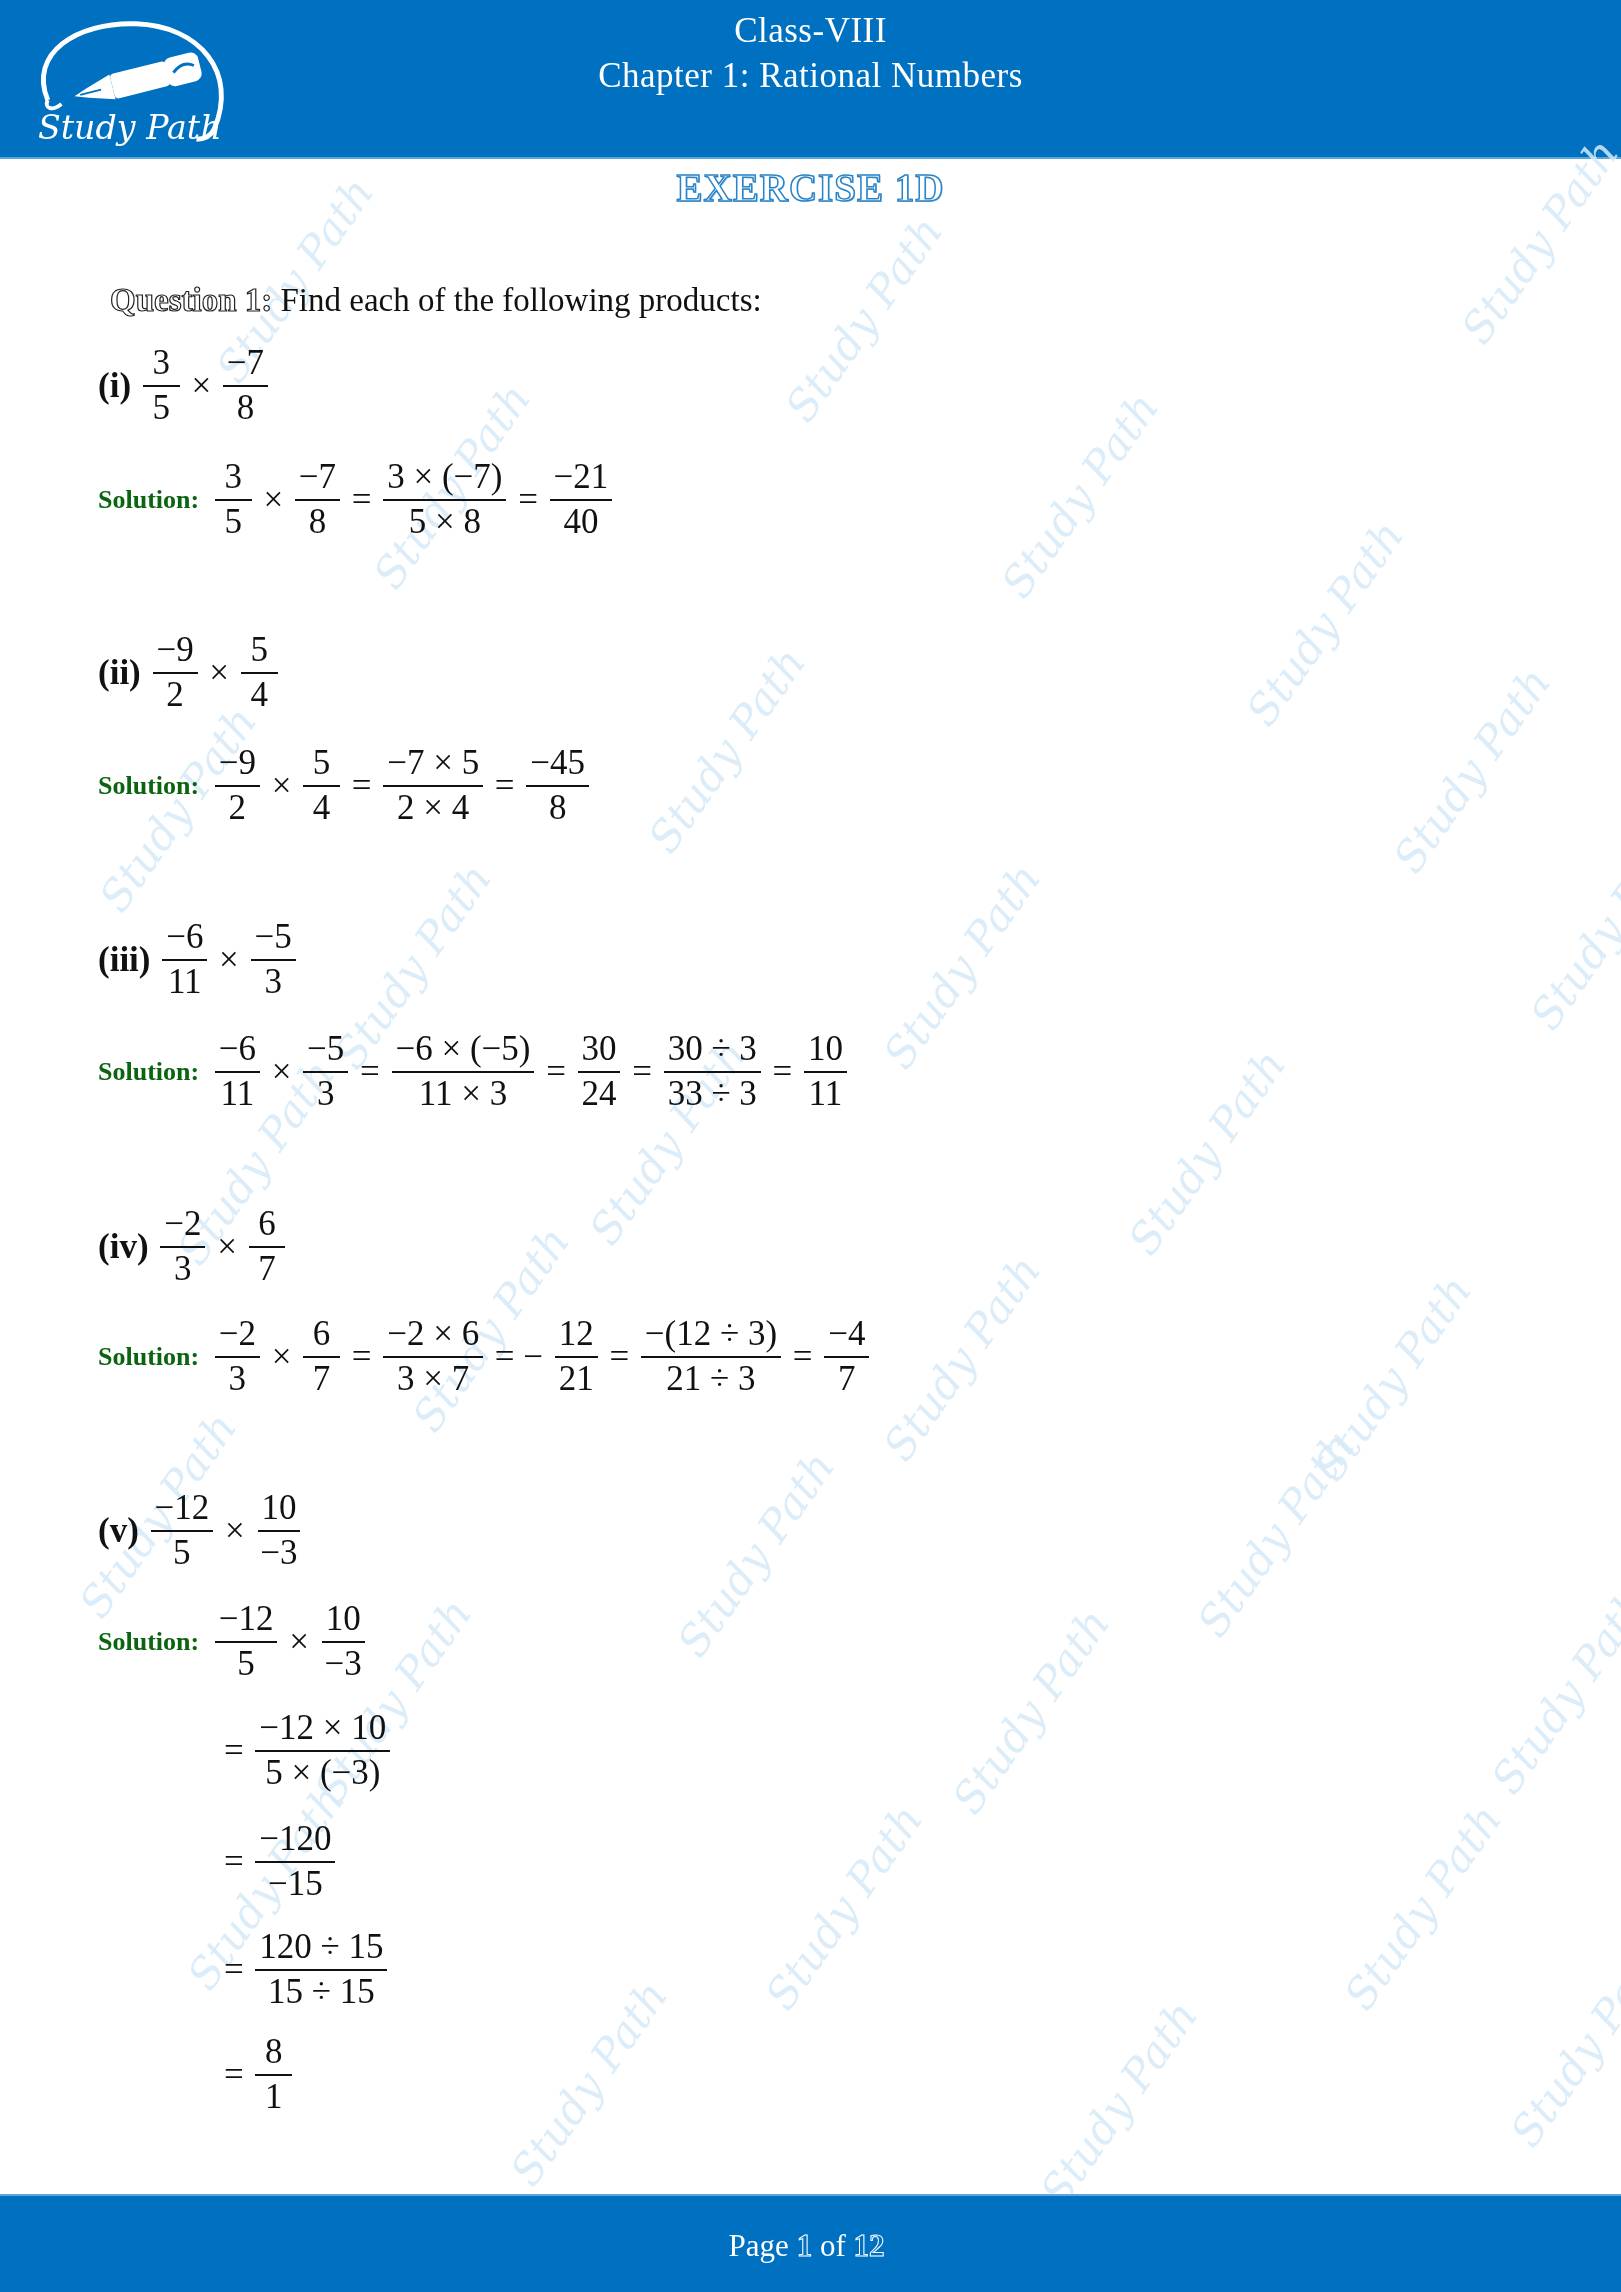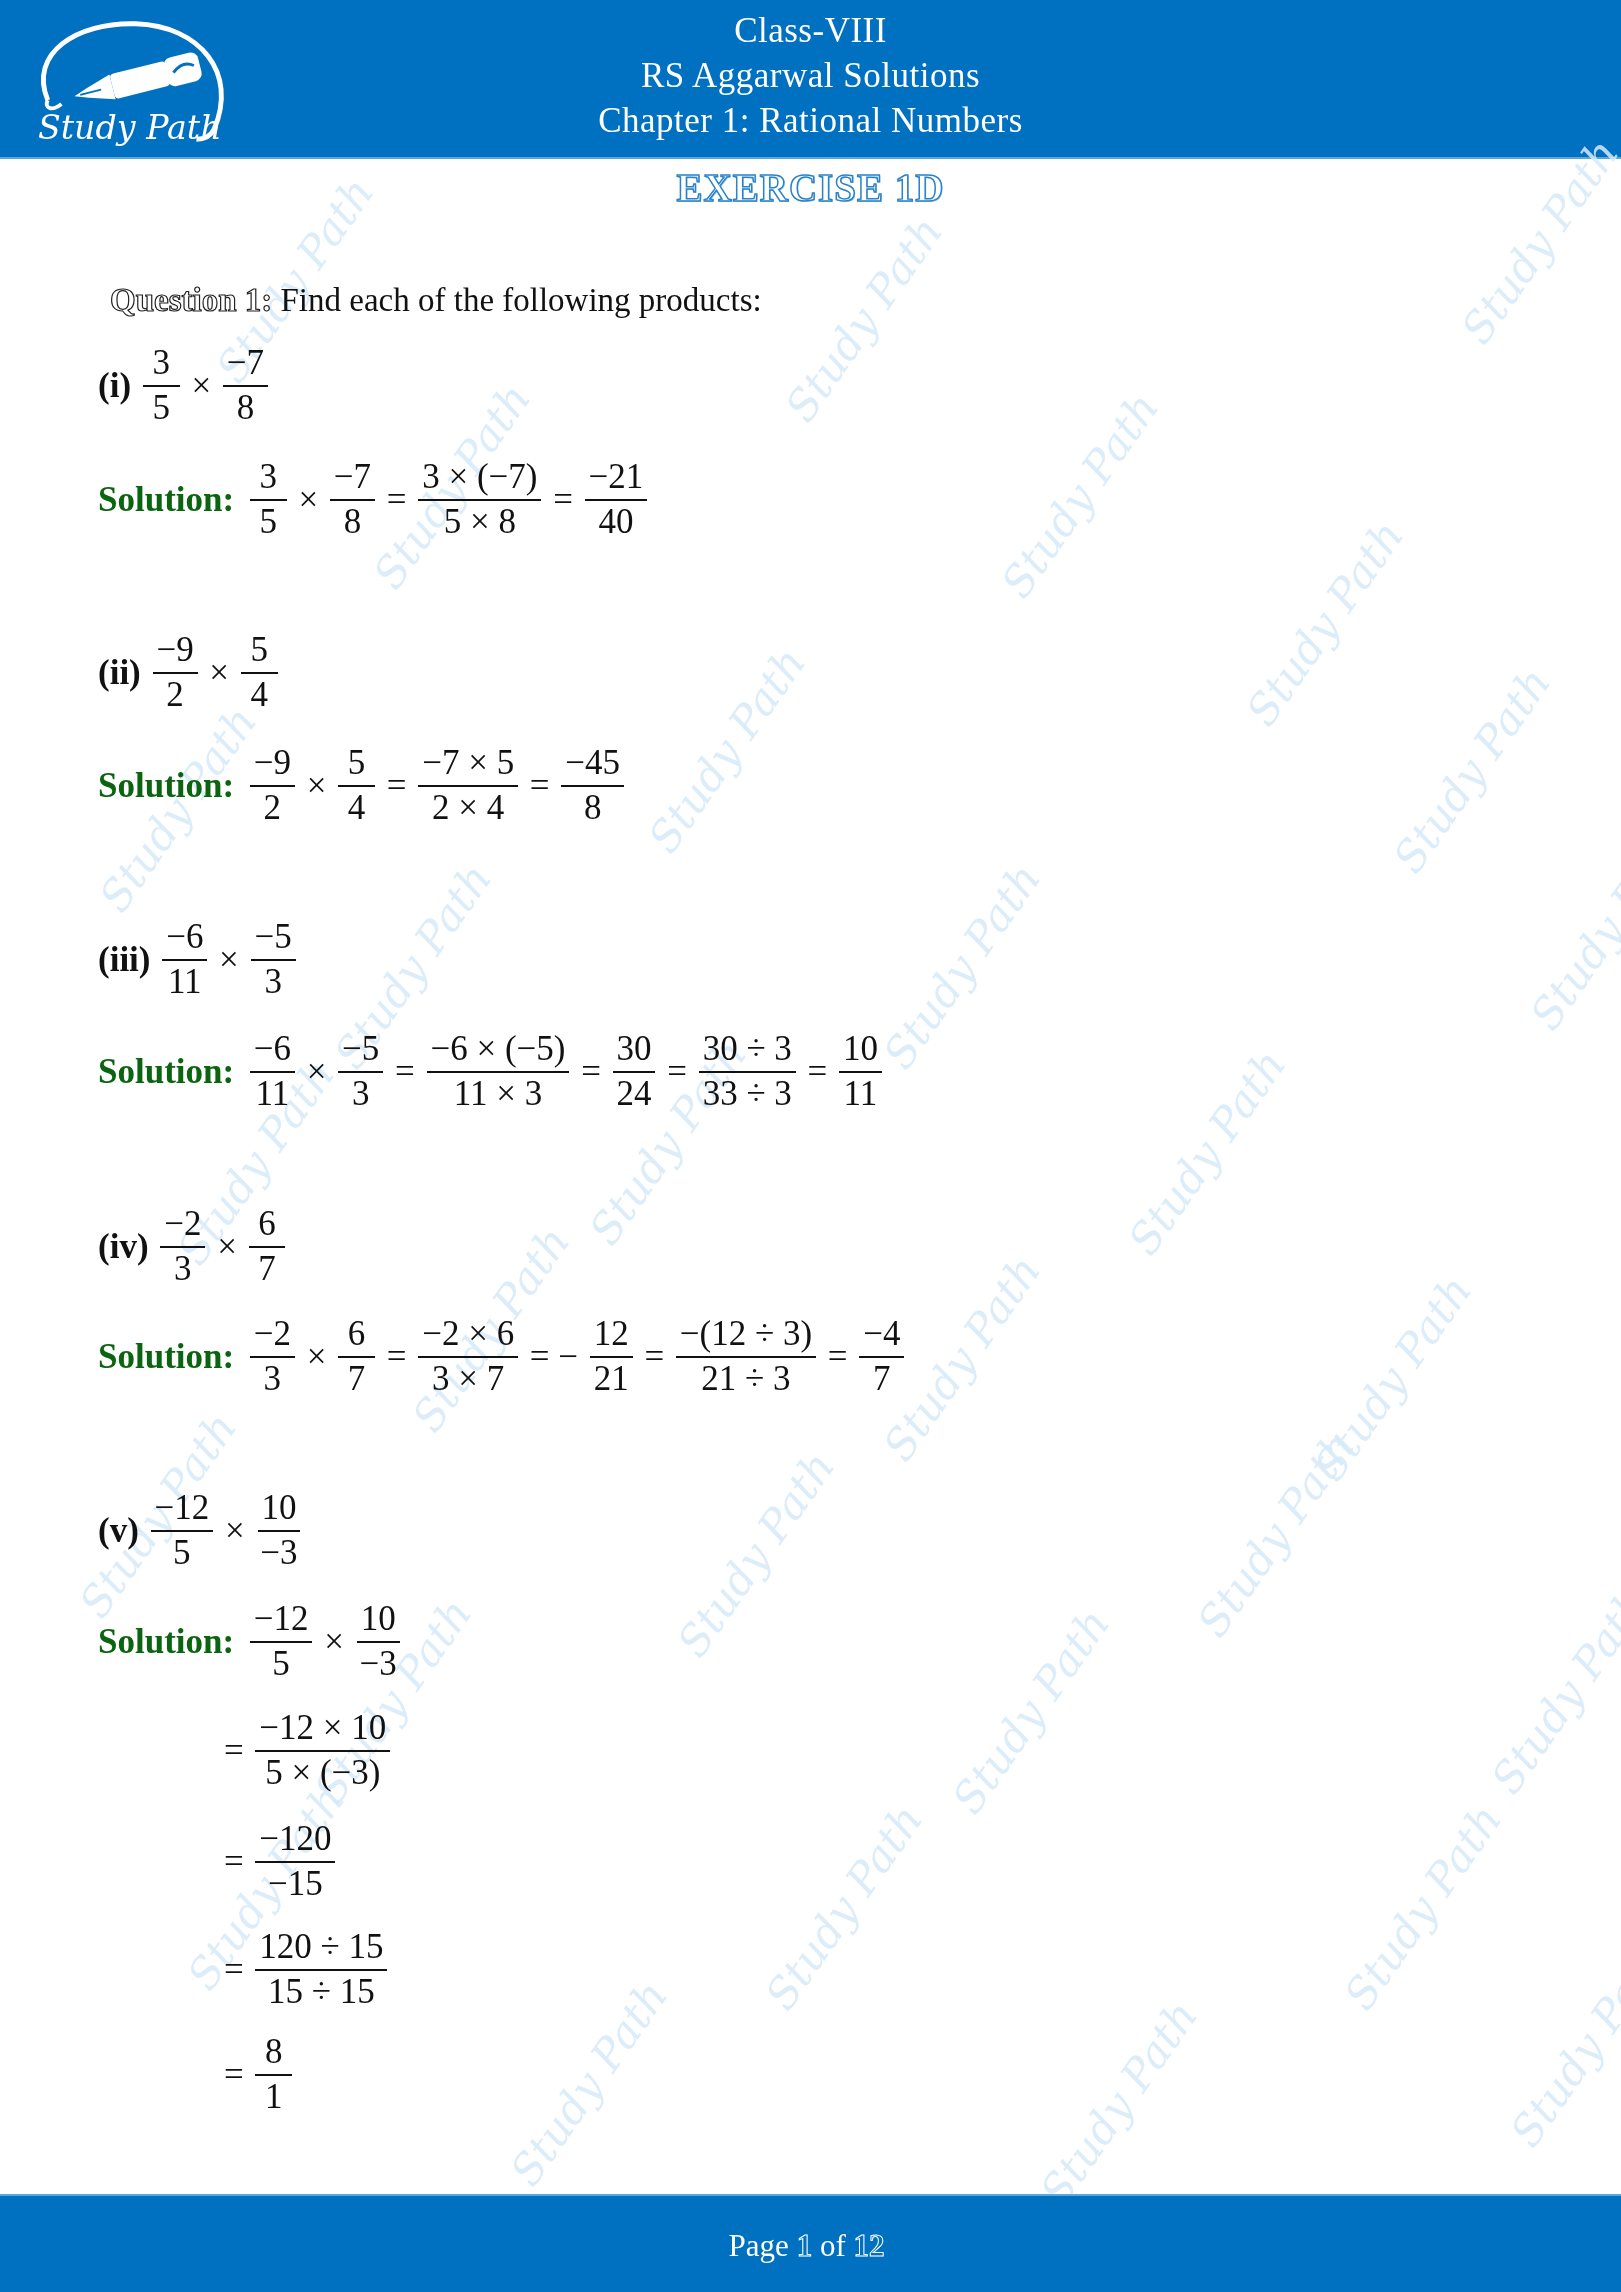--- a/index.html
+++ b/index.html
@@ -34,21 +34,21 @@
   .q-heading {
     position: absolute; top: 282px; left: 12px; font-size: 33px; white-space: nowrap;
     font-family: "Liberation Serif", serif;
   }
   .q-label { font-weight: bold; color: #fff; -webkit-text-stroke: 1.2px #222; }
   .row {
     position: absolute; left: 0; display: flex; align-items: center; white-space: nowrap;
     font-family: "Liberation Serif", serif; font-size: 35px;
   }
   .part-label { font-weight: bold; margin-right: 5.9px; }
-  .sol-label { color: #0b6410; font-weight: bold; margin-right: 9.8px; font-size: 35px; }
+  .sol-label { color: #0b6410; font-weight: bold; margin-right: 9.8px; font-size: 26px; }
   .frac {
     display: inline-flex; flex-direction: column; align-items: center;
     margin: 0 5.9px; vertical-align: middle; line-height: 1.05;
   }
   .frac .num { padding: 0 3.9px 2.9px; border-bottom: 2.9px solid #111; min-width: 29px; text-align: center; }
   .frac .den { padding: 2.9px 3.9px 0; text-align: center; }
   .op { margin: 0 5.9px; font-size: 35px; }
   .footer {
     position: absolute; left: 0; top: 2194px; width: 1621px; height: 99px;
     background: #0070c0; border-top: 2.9px solid #5aa7dd;
@@ -68,21 +68,20 @@
       <rect x="96" y="58" width="58" height="26" rx="4" fill="#fff"></rect>
       <rect x="152" y="56" width="36" height="30" rx="8" fill="#fff"></rect>
       <path d="M96 58 L70 66 L56 71 L70 76 L96 84 Z" fill="#fff"></path>
       <path d="M62 71 L84 71" stroke="#0070c0" stroke-width="2"></path>
       <path d="M160 72 Q172 62 182 70" stroke="#0070c0" stroke-width="3" fill="none"></path>
     </g>
     <text x="20" y="128" fill="#fff" font-family="DejaVu Serif, serif" font-style="italic" font-size="34">Study Path</text>
   </svg>
   <div class="header-text">
     <div>Class-VIII</div>
-    <div>RS Aggarwal Solutions</div>
     <div>Chapter 1: Rational Numbers</div>
   </div>
 </div>
 
 <div id="watermarks">
     <div class="watermark" style="left: 176px; top: 255px;">Study Path</div>
     <div class="watermark" style="left: 745px; top: 294px;">Study Path</div>
     <div class="watermark" style="left: 1421px; top: 216px;">Study Path</div>
     <div class="watermark" style="left: 333px; top: 461px;">Study Path</div>
     <div class="watermark" style="left: 961px; top: 470px;">Study Path</div>

